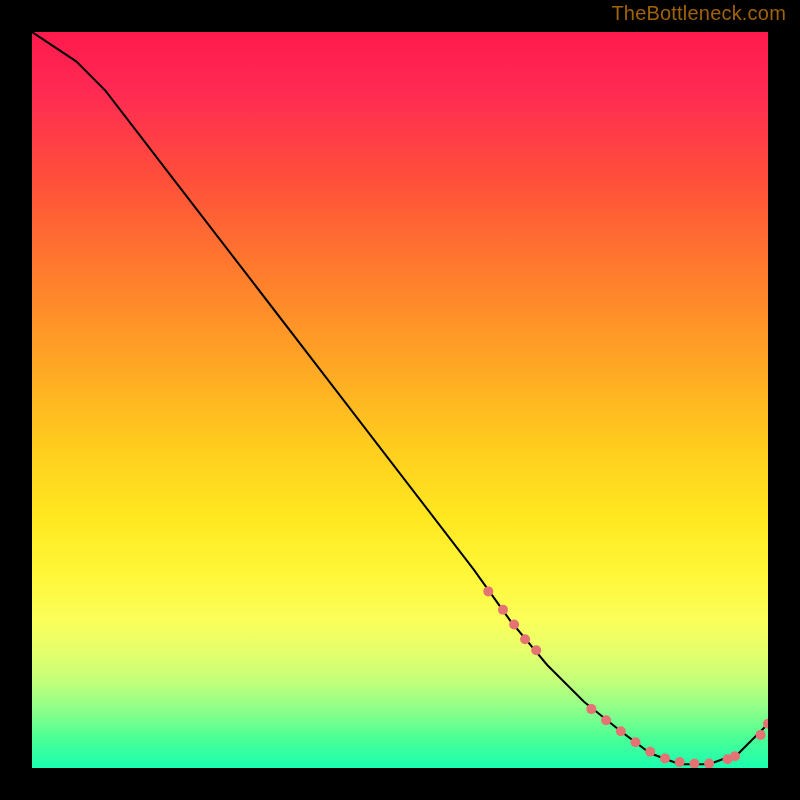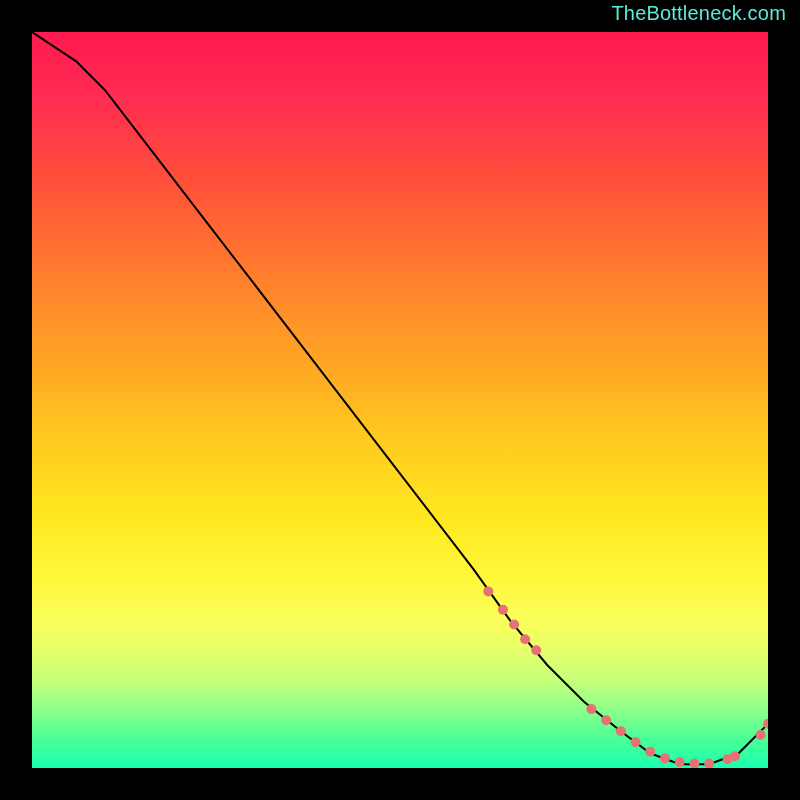--- a/index.html
+++ b/index.html
@@ -13,21 +13,21 @@
   }
   .wrap {
     position: relative;
     width: 800px;
     height: 800px;
   }
   .attrib {
     position: absolute;
     right: 14px;
     top: 2px;
-    color: #5eead4;
+    color: #a16207;
     font-size: 20px;
     letter-spacing: 0.2px;
     font-weight: 400;
     margin-left: 40px;
   }
   .plot-outer {
     position: absolute;
     left: 28px;
     top: 28px;
     width: 744px;

